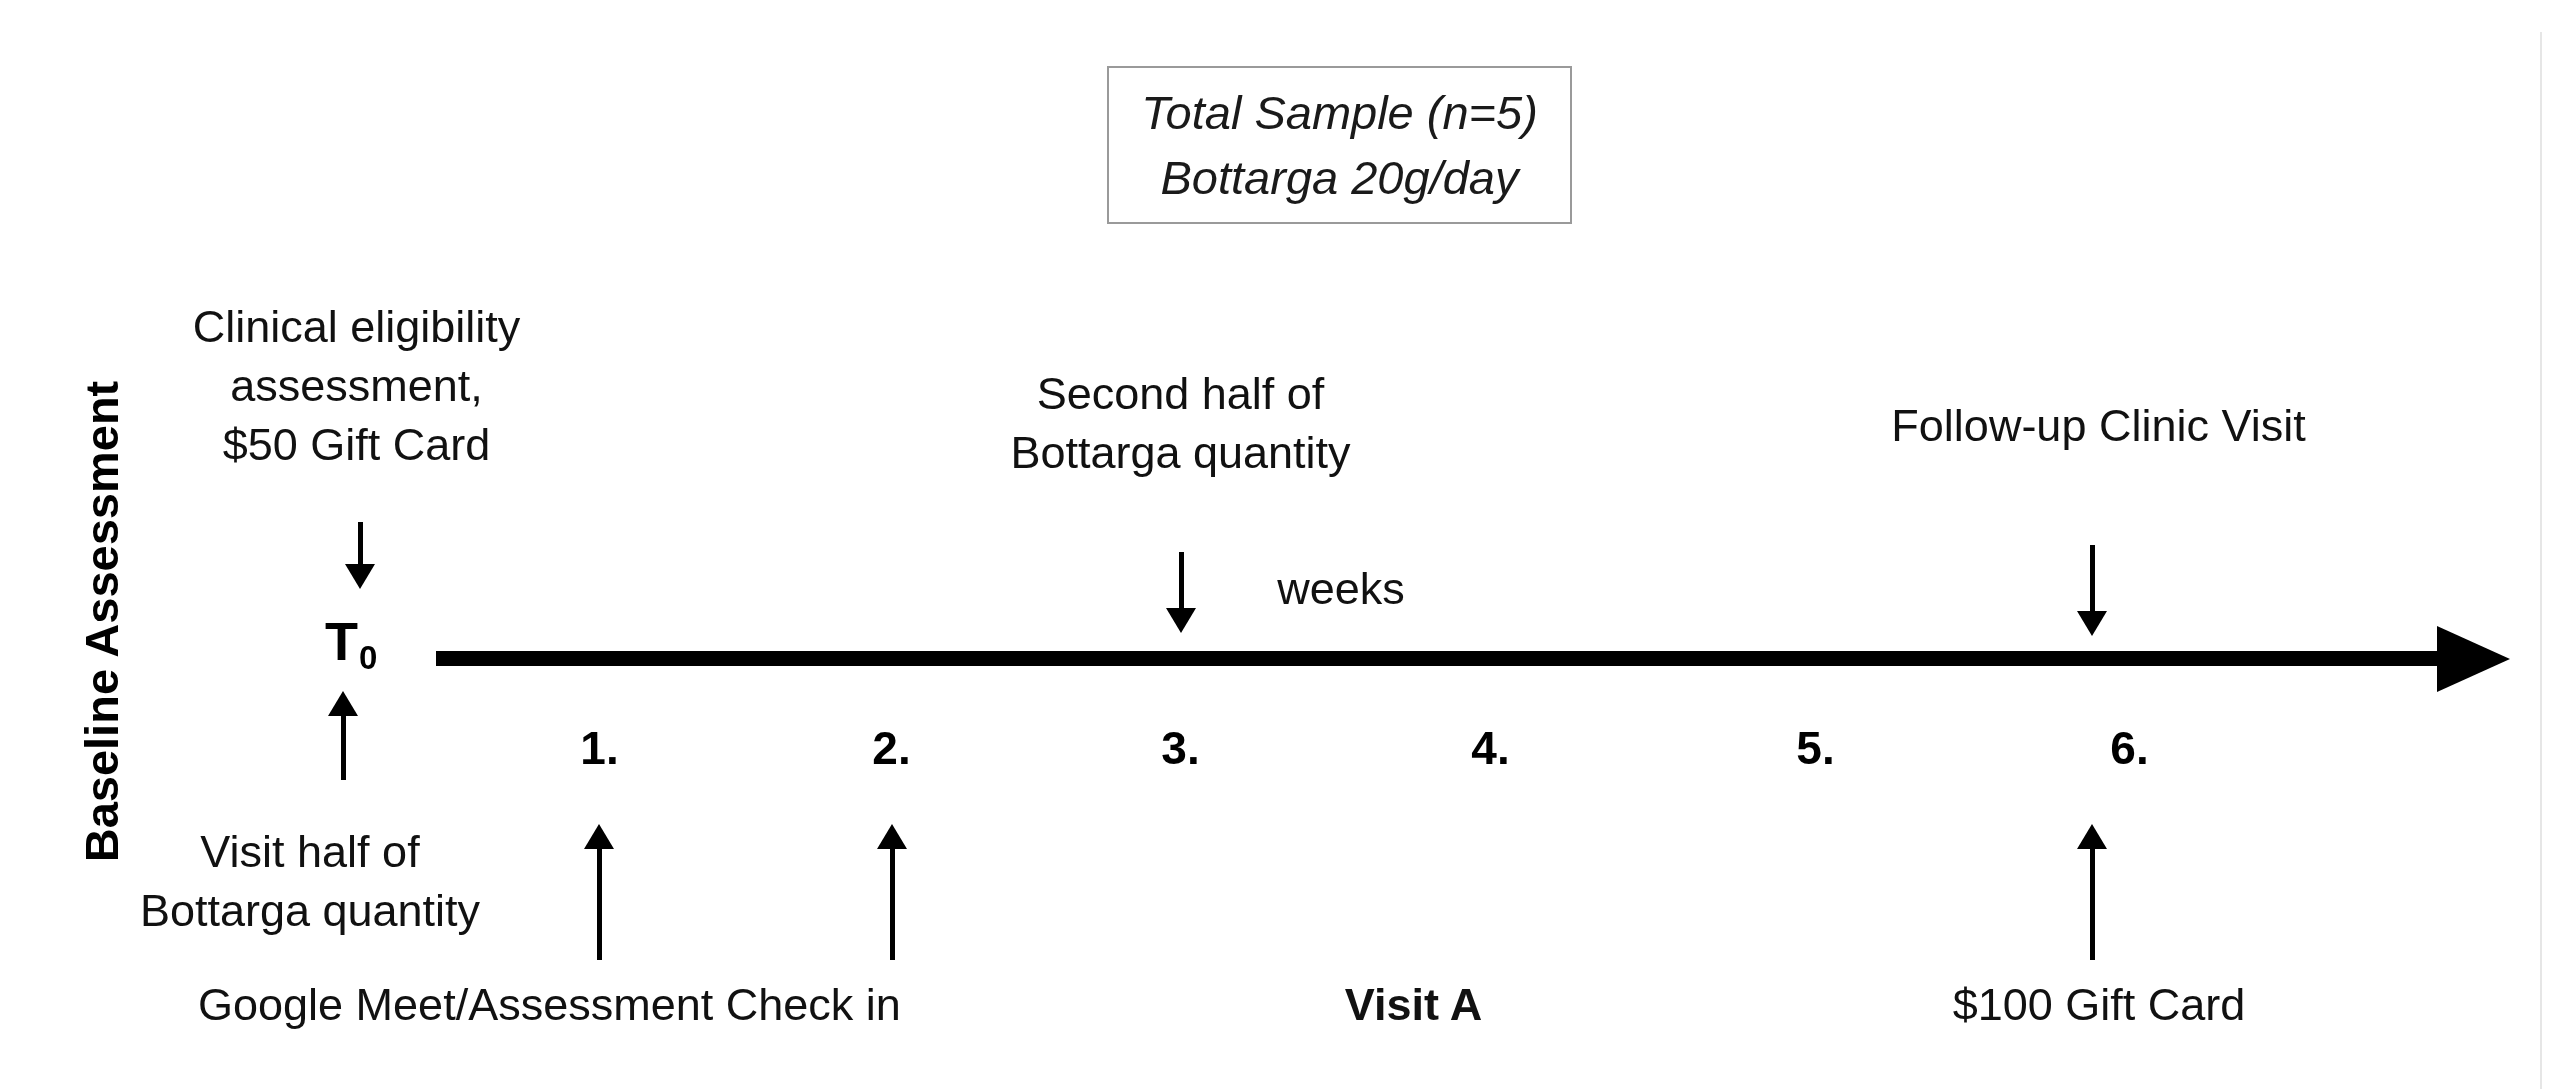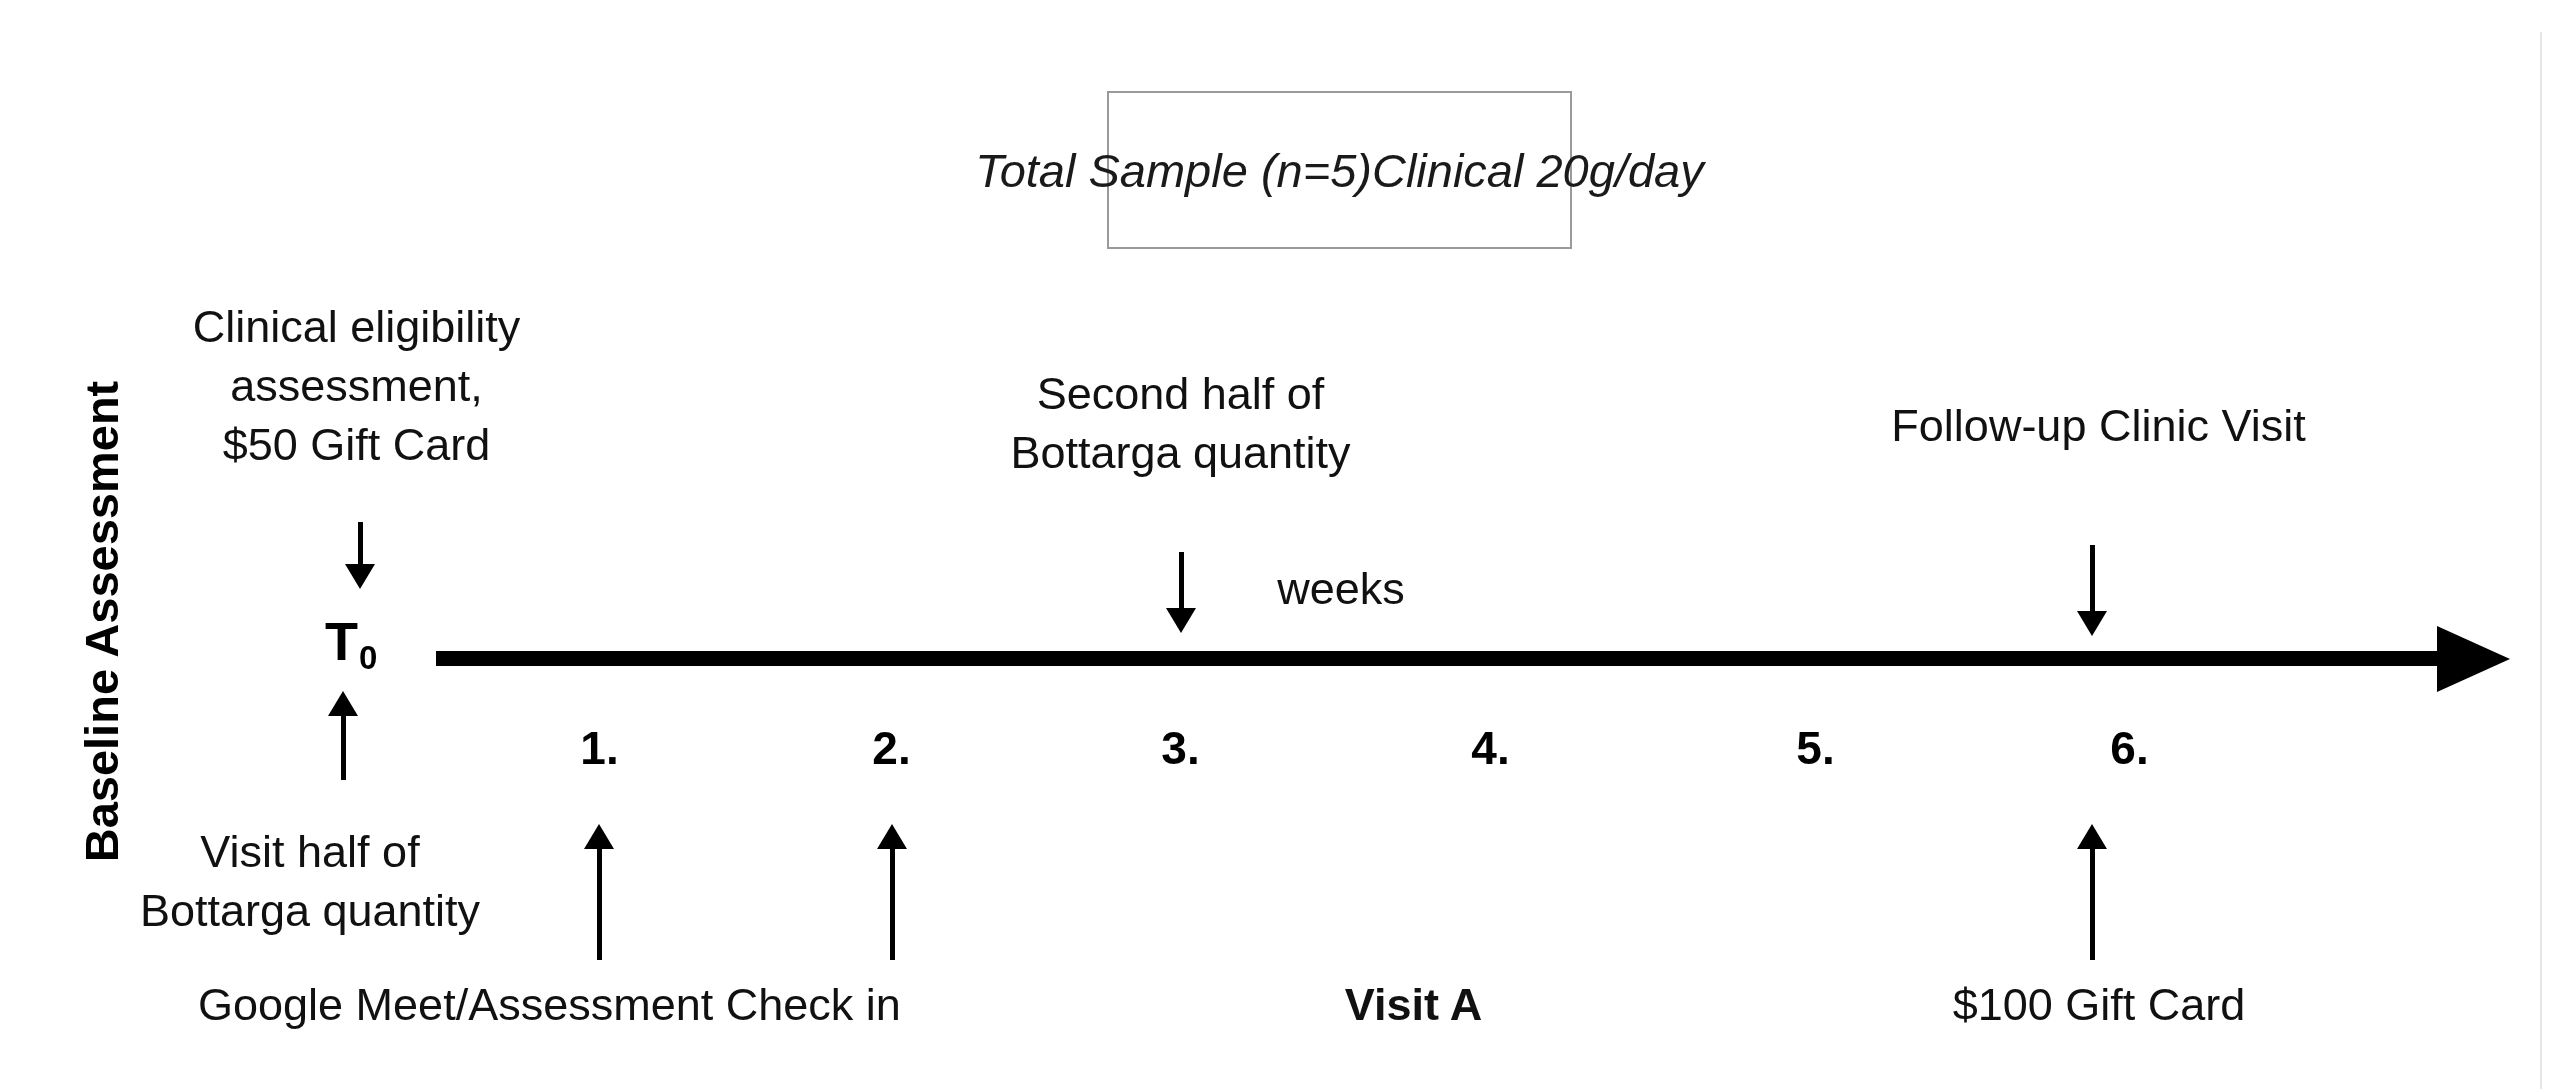--- a/index.html
+++ b/index.html
@@ -25,28 +25,28 @@
     left: 2540px;
     top: 32px;
     width: 2px;
     height: 1058px;
     background: #e6e6e6;
   }
 
   
   .sample-box {
     left: 1107px;
-    top: 91px;
+    top: 66px;
     width: 465px;
     height: 158px;
     border: 2px solid #9a9a9a;
     background: #ffffff;
     box-sizing: border-box;
     display: flex;
-    flex-direction: row;
+    flex-direction: column;
     align-items: center;
     justify-content: center;
   }
   .sample-box .line {
     font-style: italic;
     font-size: 47px;
     line-height: 65px;
     white-space: nowrap;
     color: #1a1a1a;
   }
@@ -146,21 +146,21 @@
 </style>
 </head>
 <body>
 
 <div id="figure">
 
   <div class="abs page-edge"></div>
 
   <div class="abs sample-box">
     <div class="line">Total Sample (n=5)</div>
-    <div class="line">Clinical 20g/day</div>
+    <div class="line">Bottarga 20g/day</div>
   </div>
 
   <div class="abs baseline-label">Baseline Assessment</div>
 
   <div class="abs tblock" style="left:119px; top:297px; width:475px;">
     <div>Clinical eligibility</div>
     <div>assessment,</div>
     <div>$50 Gift Card</div>
   </div>
   <div class="abs arrow down" style="left:345px; top:522px; width:30px; height:67px;">

